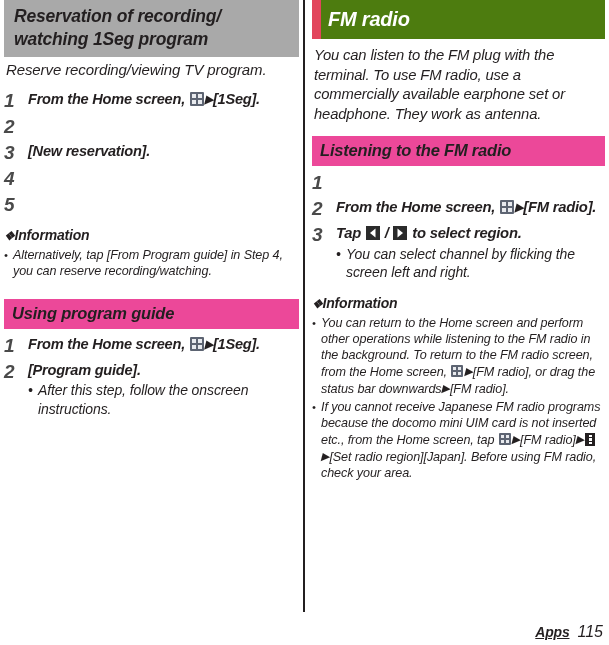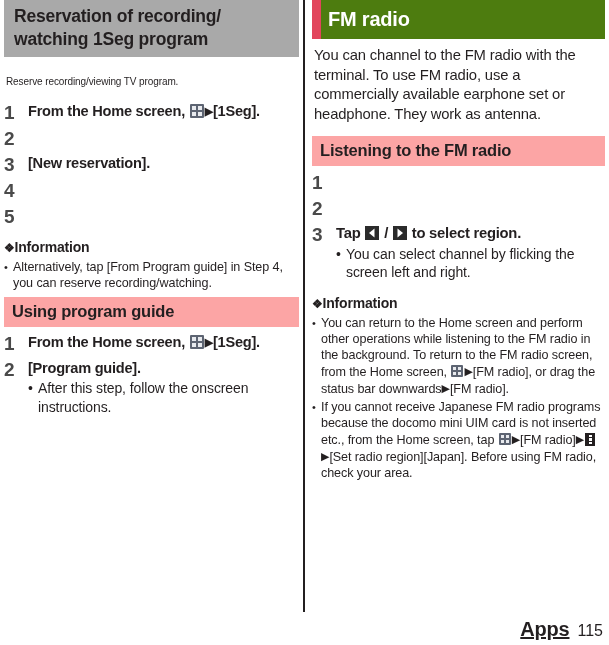--- a/index.html
+++ b/index.html
@@ -3,21 +3,21 @@
 <meta charset="utf-8">
 <style>
   * { box-sizing: border-box; margin: 0; padding: 0; }
   html, body {
     width: 609px; height: 645px;
     background: #ffffff;
     font-family: "Liberation Sans", sans-serif;
     color: #231f20;
     overflow: hidden;
   }
-  .page { position: relative; width: 609px; height: 645px; }
+  .page { position: relative; width: 609px; height: 645px; font-style: italic; }
 
   .col { position: absolute; top: 0; }
   .col-left  { left: 4px;  width: 295px; }
   .col-right { left: 312px; width: 293px; }
 
   .divider {
     position: absolute; left: 303px; top: 0;
     width: 2px; height: 612px;
     background: #231f20;
   }
@@ -41,34 +41,34 @@
     padding: 6px 8px 7px 16px;
     position: relative;
     letter-spacing: -0.2px;
   }
   .h-main-red .accent {
     position: absolute; left: 0; top: 0;
     width: 9px; height: 100%;
     background: #e2455c;
   }
   .h-sub {
-    background: #fca5a5;
+    background: #ec4899;
     color: #231f20;
     font-weight: bold;
     font-size: 16.5px;
     line-height: 21px;
     padding: 4px 8px 5px 8px;
     letter-spacing: -0.2px;
   }
 
   
   .intro {
-    font-size: 10px;
+    font-size: 15px;
     line-height: 19px;
-    padding: 15px 2px 5px 2px;
+    padding: 3px 2px 5px 2px;
     letter-spacing: -0.1px;
   }
   .intro-r {
     font-size: 14.8px;
     line-height: 19.5px;
     padding: 7px 2px 6px 2px;
     letter-spacing: -0.15px;
   }
 
   
@@ -178,21 +178,21 @@
   .tri { font-size: 11px; vertical-align: 1px; }
 
   
   .footer {
     position: absolute;
     right: 6px; bottom: 4px;
     display: flex;
     align-items: baseline;
   }
   .footer .apps {
-    font-size: 20px;
+    font-size: 14px;
     font-weight: bold;
     text-decoration: underline;
     letter-spacing: -0.2px;
   }
   .footer .pg {
     font-size: 16px;
     margin-left: 8px;
   }
 </style>
 </head>
@@ -235,21 +235,21 @@
     <div class="info-head">
       <span class="dia">❖</span><span>Information</span>
     </div>
     <div class="info-list">
       <div class="info-item">
         <span class="dot">•</span>
         <span class="txt">Alternatively, tap [From Program guide] in Step 4, you can reserve recording/watching.</span>
       </div>
     </div>
 
-    <div class="h-sub" style="margin-top:6px;">Using program guide</div>
+    <div class="h-sub" style="margin-top:20px;">Using program guide</div>
 
     <div class="step">
       <div class="step-num">1</div>
       <div class="step-body">
         <span>From the Home screen, </span><span class="ico ico-apps"><i></i><i></i><i></i><i></i></span><span class="tri">▶</span><span>[1Seg].</span>
       </div>
     </div>
 
     <div class="step">
       <div class="step-num">2</div>
@@ -264,30 +264,33 @@
 
   </div>
 
   <div class="col col-right">
 
     <div class="h-main-red">
       <span class="accent"></span>
       <span>FM radio</span>
     </div>
 
-    <div class="intro-r">You can channel to the FM radio with the terminal. To use FM radio, use a commercially available earphone set or headphone. They work as antenna.</div>
+    <div class="intro-r">You can listen to the FM plug with the terminal. To use FM radio, use a commercially available earphone set or headphone. They work as antenna.</div>
 
     <div class="h-sub" style="margin-top:6px;">Listening to the FM radio</div>
 
     <div class="step">
       <div class="step-num">1</div>
     </div>
 
     <div class="step">
       <div class="step-num">2</div>
+      <div class="step-body r">
+        <span>From the Home screen, </span><span class="ico ico-apps"><i></i><i></i><i></i><i></i></span><span class="tri">▶</span><span>[FM radio].</span>
+      </div>
     </div>
 
     <div class="step">
       <div class="step-num">3</div>
       <div class="step-body r">
         <span>Tap </span><span class="ico ico-arrow"><svg width="14" height="14" viewBox="0 0 14 14">
               <polygon points="9.5,2.5 4,7 9.5,11.5" fill="#ffffff"></polygon>
             </svg></span><span> / </span><span class="ico ico-arrow"><svg width="14" height="14" viewBox="0 0 14 14">
               <polygon points="4.5,2.5 10,7 4.5,11.5" fill="#ffffff"></polygon>
             </svg></span><span> to select region.</span>

